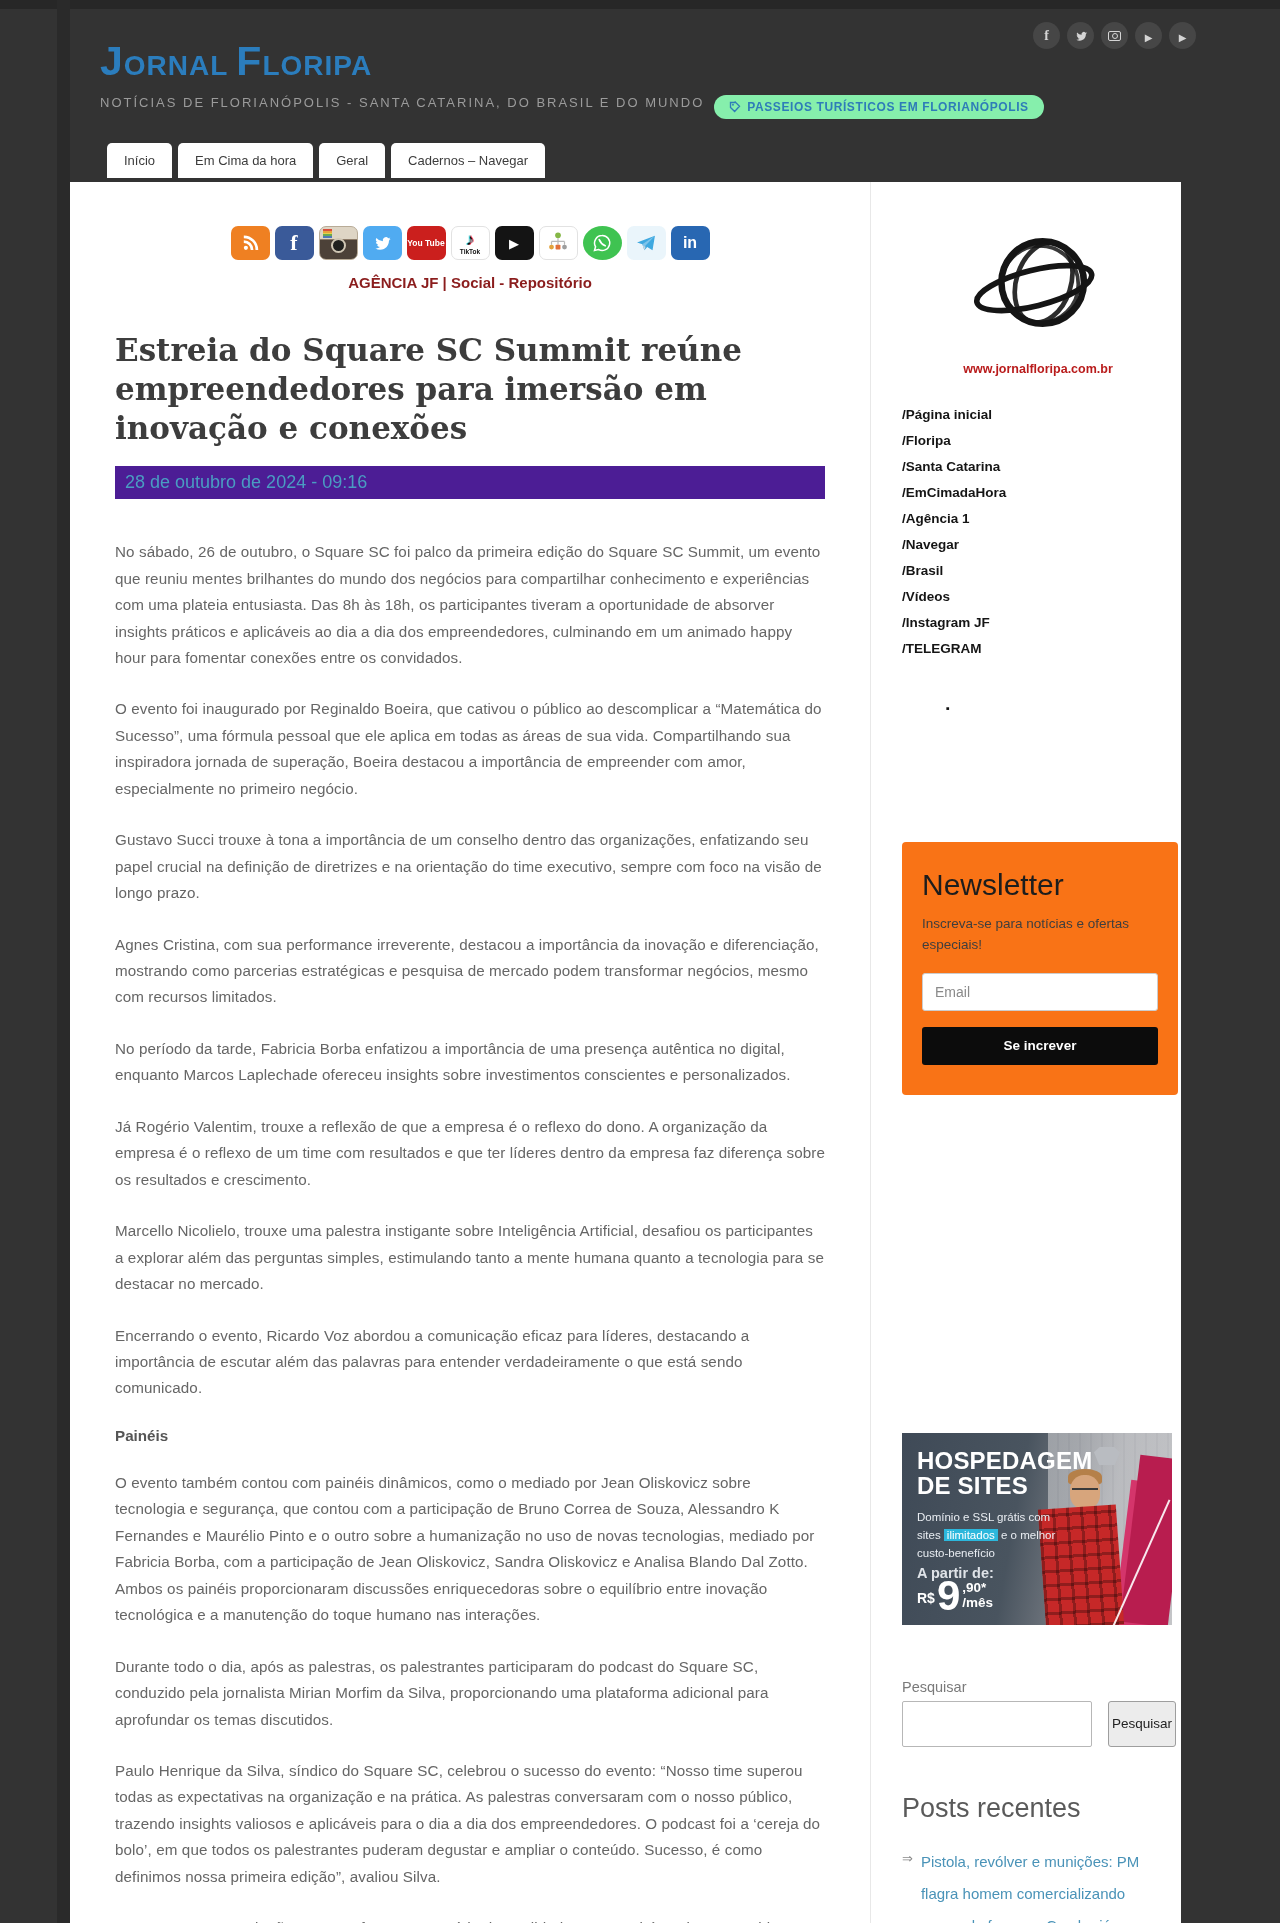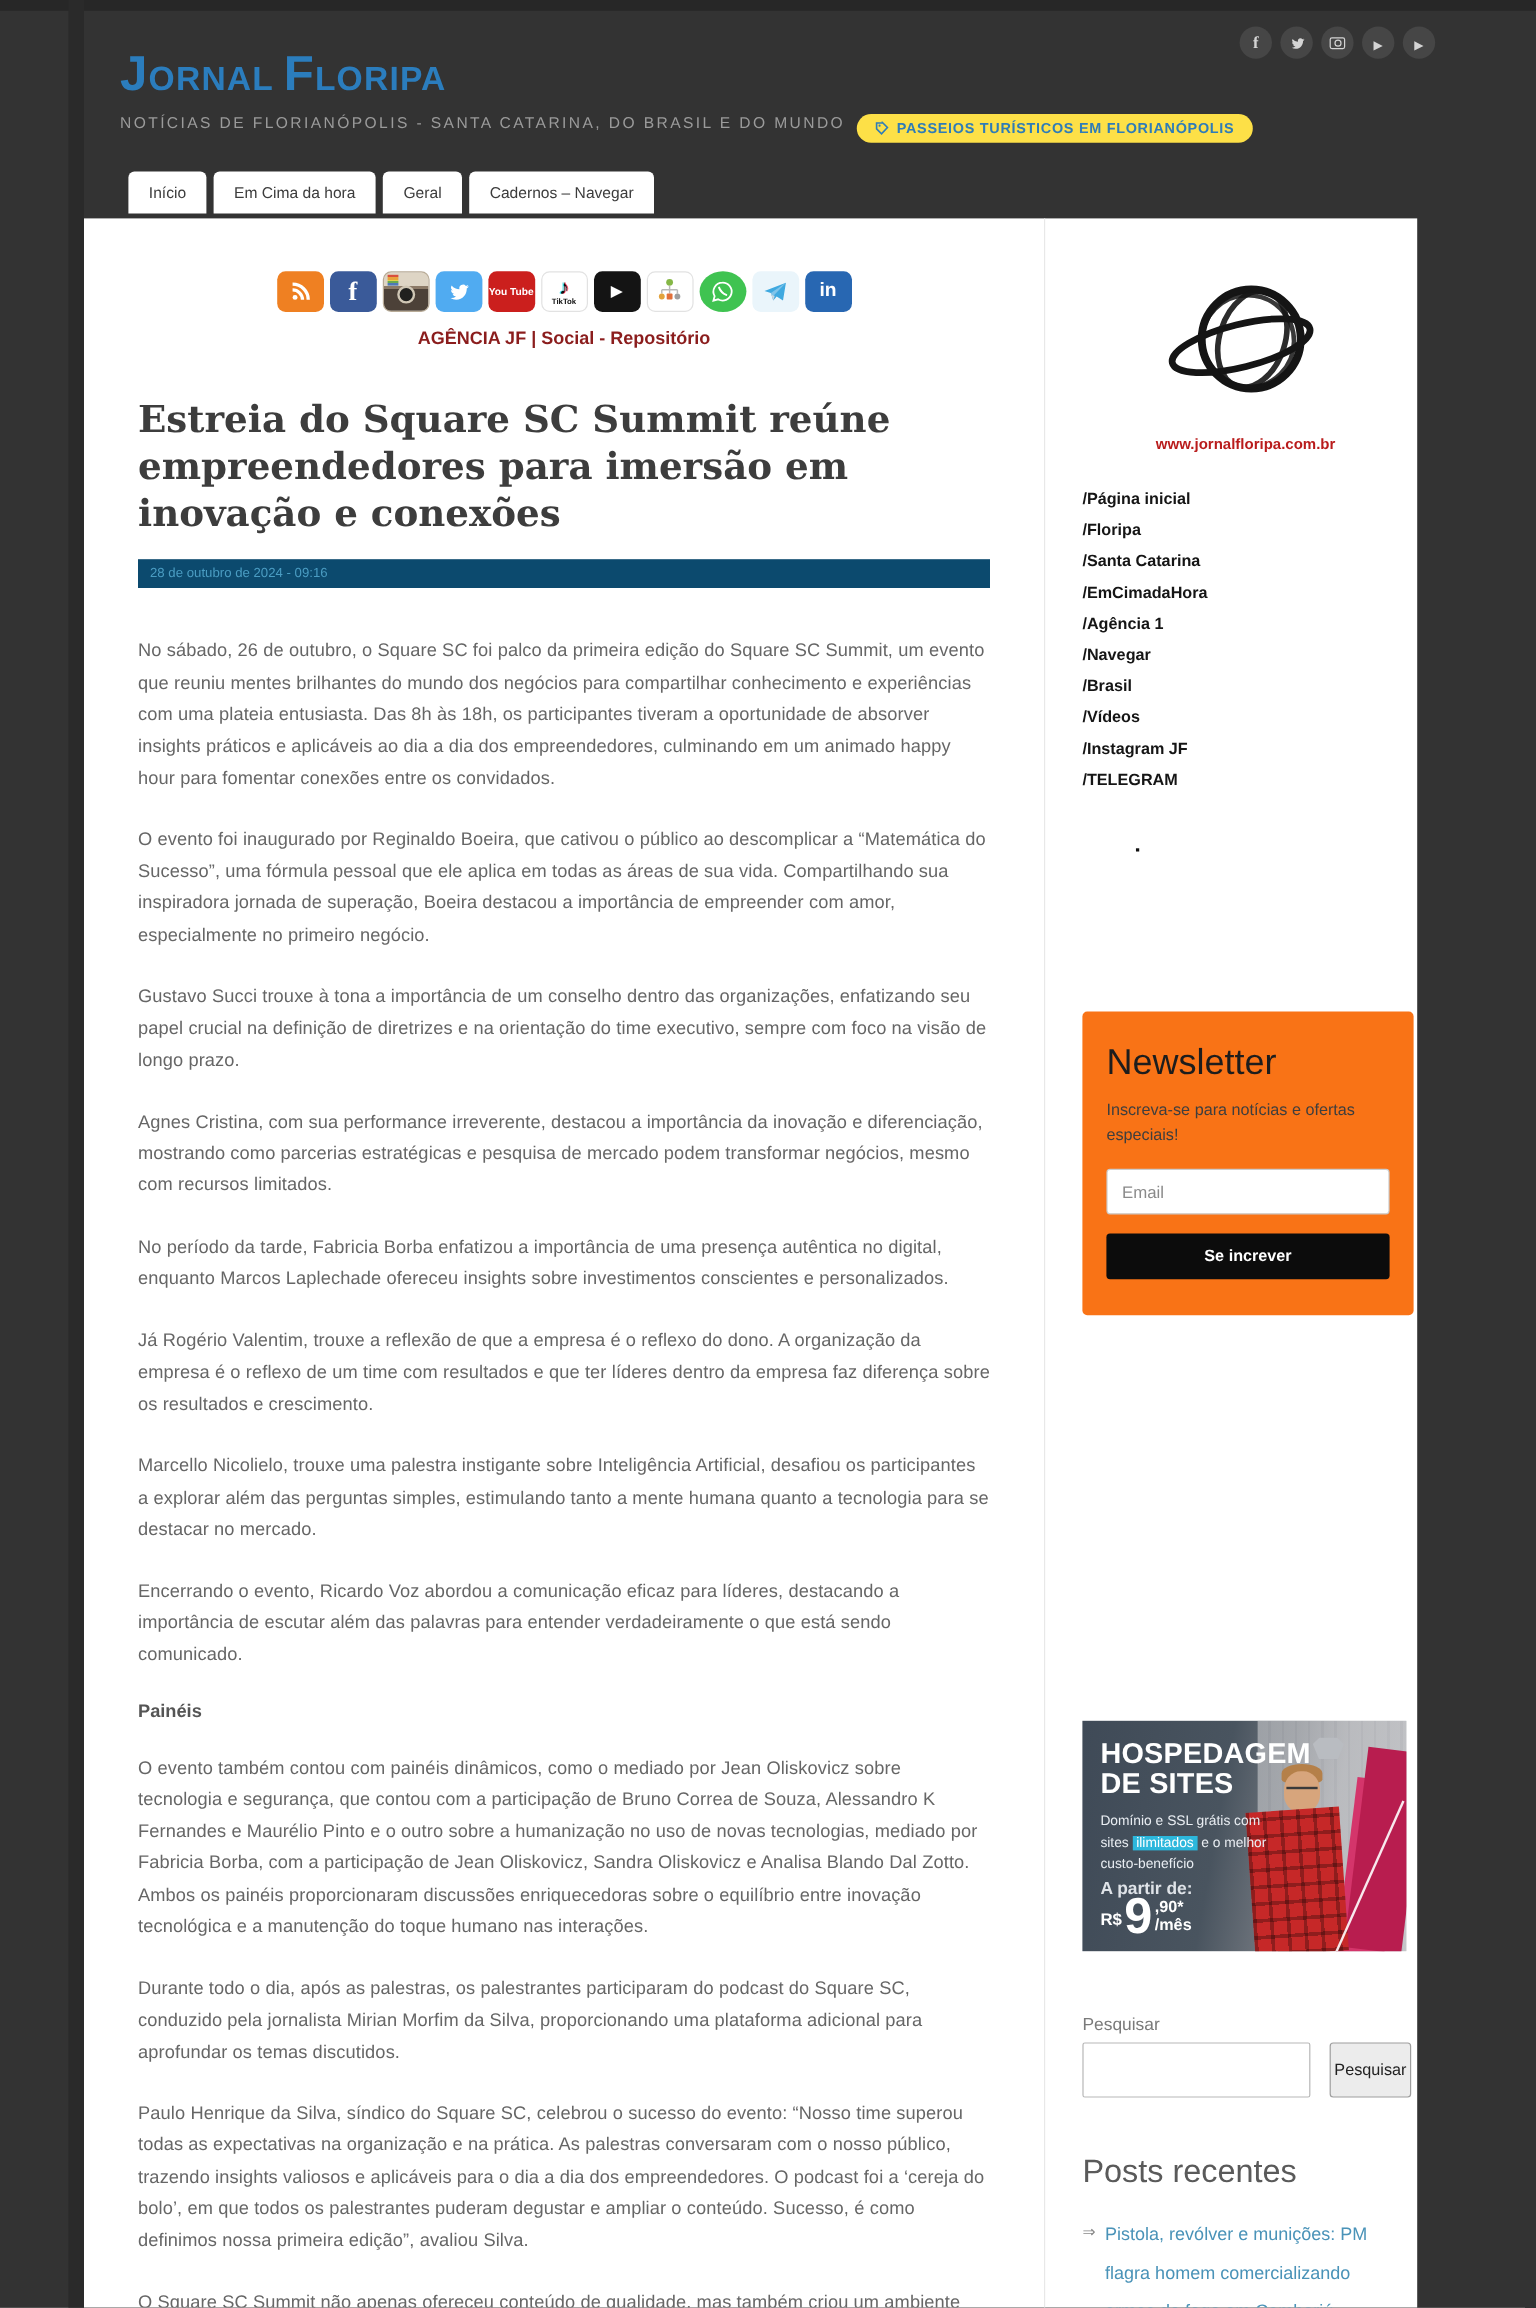--- a/index.html
+++ b/index.html
@@ -9,21 +9,21 @@
   .left-shade { position:absolute; left:57px; top:0; width:13px; height:1923px; background:#2a2a2a; }
 
   
   .header { position:relative; padding-top:38px; }
   .logo-row { margin-left:100px; }
   .logo-word { display:inline-block; font-weight:700; color:#2b7dbd; text-transform:uppercase;
                font-size:28px; letter-spacing:1px; margin-right:8px; }
   .logo-word::first-letter { font-size:41px; }
   .tagline-row { display:flex; align-items:flex-start; margin:10px 15px 0 100px; gap:10px; }
   .tagline { color:#9b9b9b; font-size:13px; letter-spacing:2px; }
-  .cta-pill { display:inline-flex; align-items:center; gap:6px; background:#fde047; border:none;
+  .cta-pill { display:inline-flex; align-items:center; gap:6px; background:#86efac; border:none;
               border-radius:14px; padding:5px 15px; font-size:12px; font-weight:700; color:#2e7cb8;
               letter-spacing:.6px; cursor:pointer; }
   .hdr-social { position:absolute; top:22px; right:84px; display:flex; gap:7px; }
   .hcirc { width:27px; height:27px; border-radius:50%; background:#464646; color:#d4d4d4;
            display:flex; align-items:center; justify-content:center; font-size:14px; font-weight:700; cursor:pointer; }
   .g-f::before { content:"f"; font-family:"Liberation Serif",serif; font-weight:700; }
   .g-play::before { content:"▶"; font-size:10px; }
   .cam { width:13px; height:10px; border:1.6px solid #d4d4d4; border-radius:2px; position:relative; }
   .cam::after { content:""; position:absolute; left:3px; top:1.2px; width:4px; height:4px;
                 border:1.5px solid #d4d4d4; border-radius:50%; }
@@ -60,21 +60,21 @@
   .i-map { background:#fff; border:1px solid #e2e2e2; }
   .i-wa { background:#3fc351; border-radius:50%; }
   .i-tg { background:#eaf5fb; }
   .i-in { background:#2867b2; color:#fff; font-size:16px; font-weight:700; }
   .i-in::before { content:"in"; }
 
   .caption { text-align:center; margin-top:14px; font-size:15px; font-weight:700; color:#8b1d1d; cursor:pointer; }
 
   .title { font-family:"DejaVu Serif","Liberation Serif",serif; font-weight:600; font-size:31px;
            line-height:1.26; color:#3d3d3d; margin:40px 0 18px; max-width:665px; }
-  .datebar { background:#0c4a6e; padding:6px 10px; font-size:11px; color:#4a9cc2; margin-bottom:40px; }
+  .datebar { background:#4c1d95; padding:6px 10px; font-size:18px; color:#4a9cc2; margin-bottom:40px; }
   .article p { font-size:15.2px; color:#666666; line-height:1.74; margin-bottom:25px; letter-spacing:.1px; }
   .subhead { font-size:15.2px; font-weight:700; color:#555; margin:4px 0 26px; }
 
   
   .sidebar { width:309px; padding:42px 4px 0 31px; }
   .globe-block { width:272px; text-align:center; }
   .site-url { font-size:12.5px; font-weight:700; color:#b91c1c; margin-top:2px; }
   .slinks { margin-top:26px; }
   .slinks a { display:block; font-size:13.5px; font-weight:700; color:#151515; text-decoration:none;
               line-height:1.93; cursor:pointer; }

